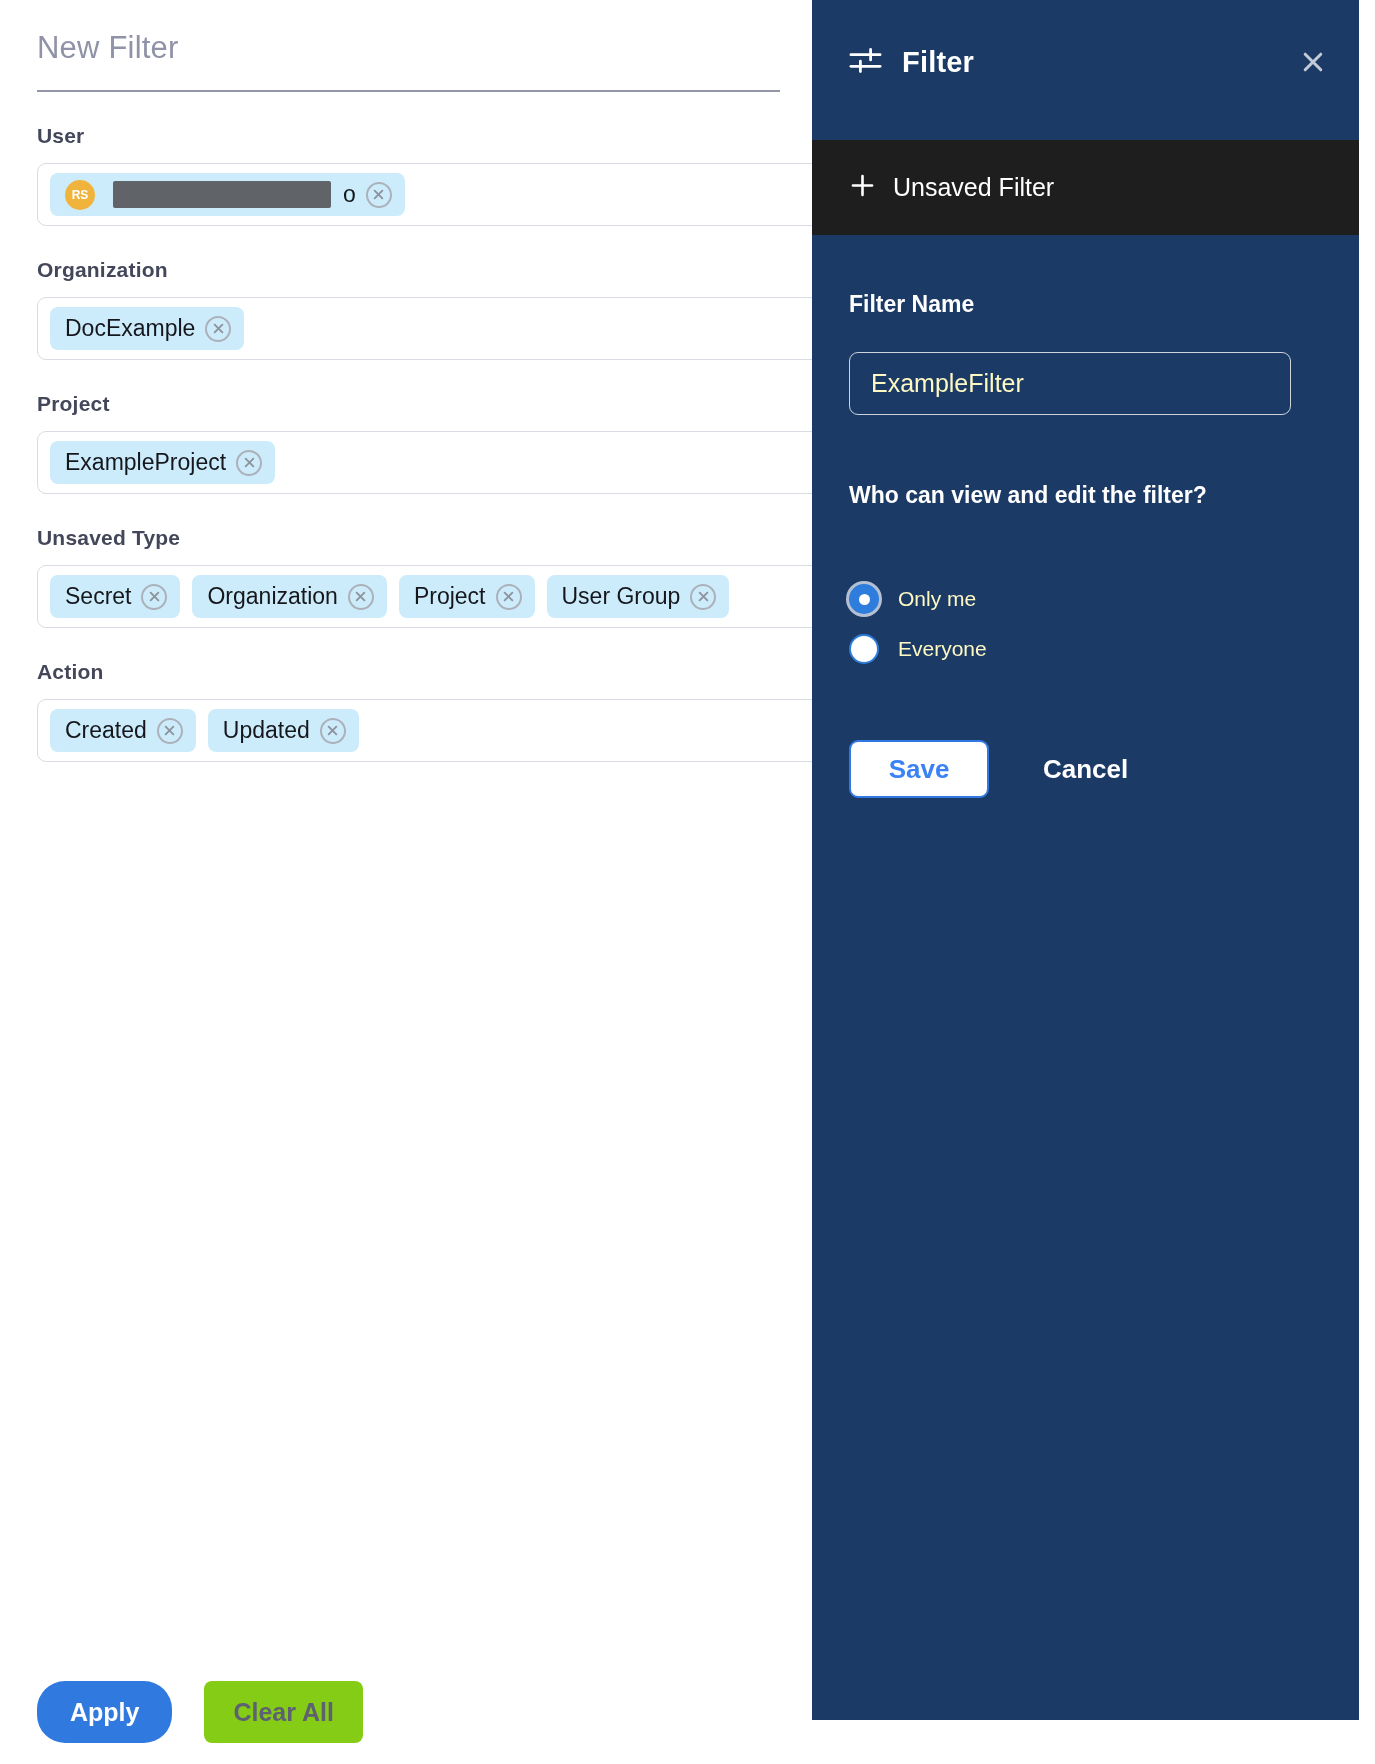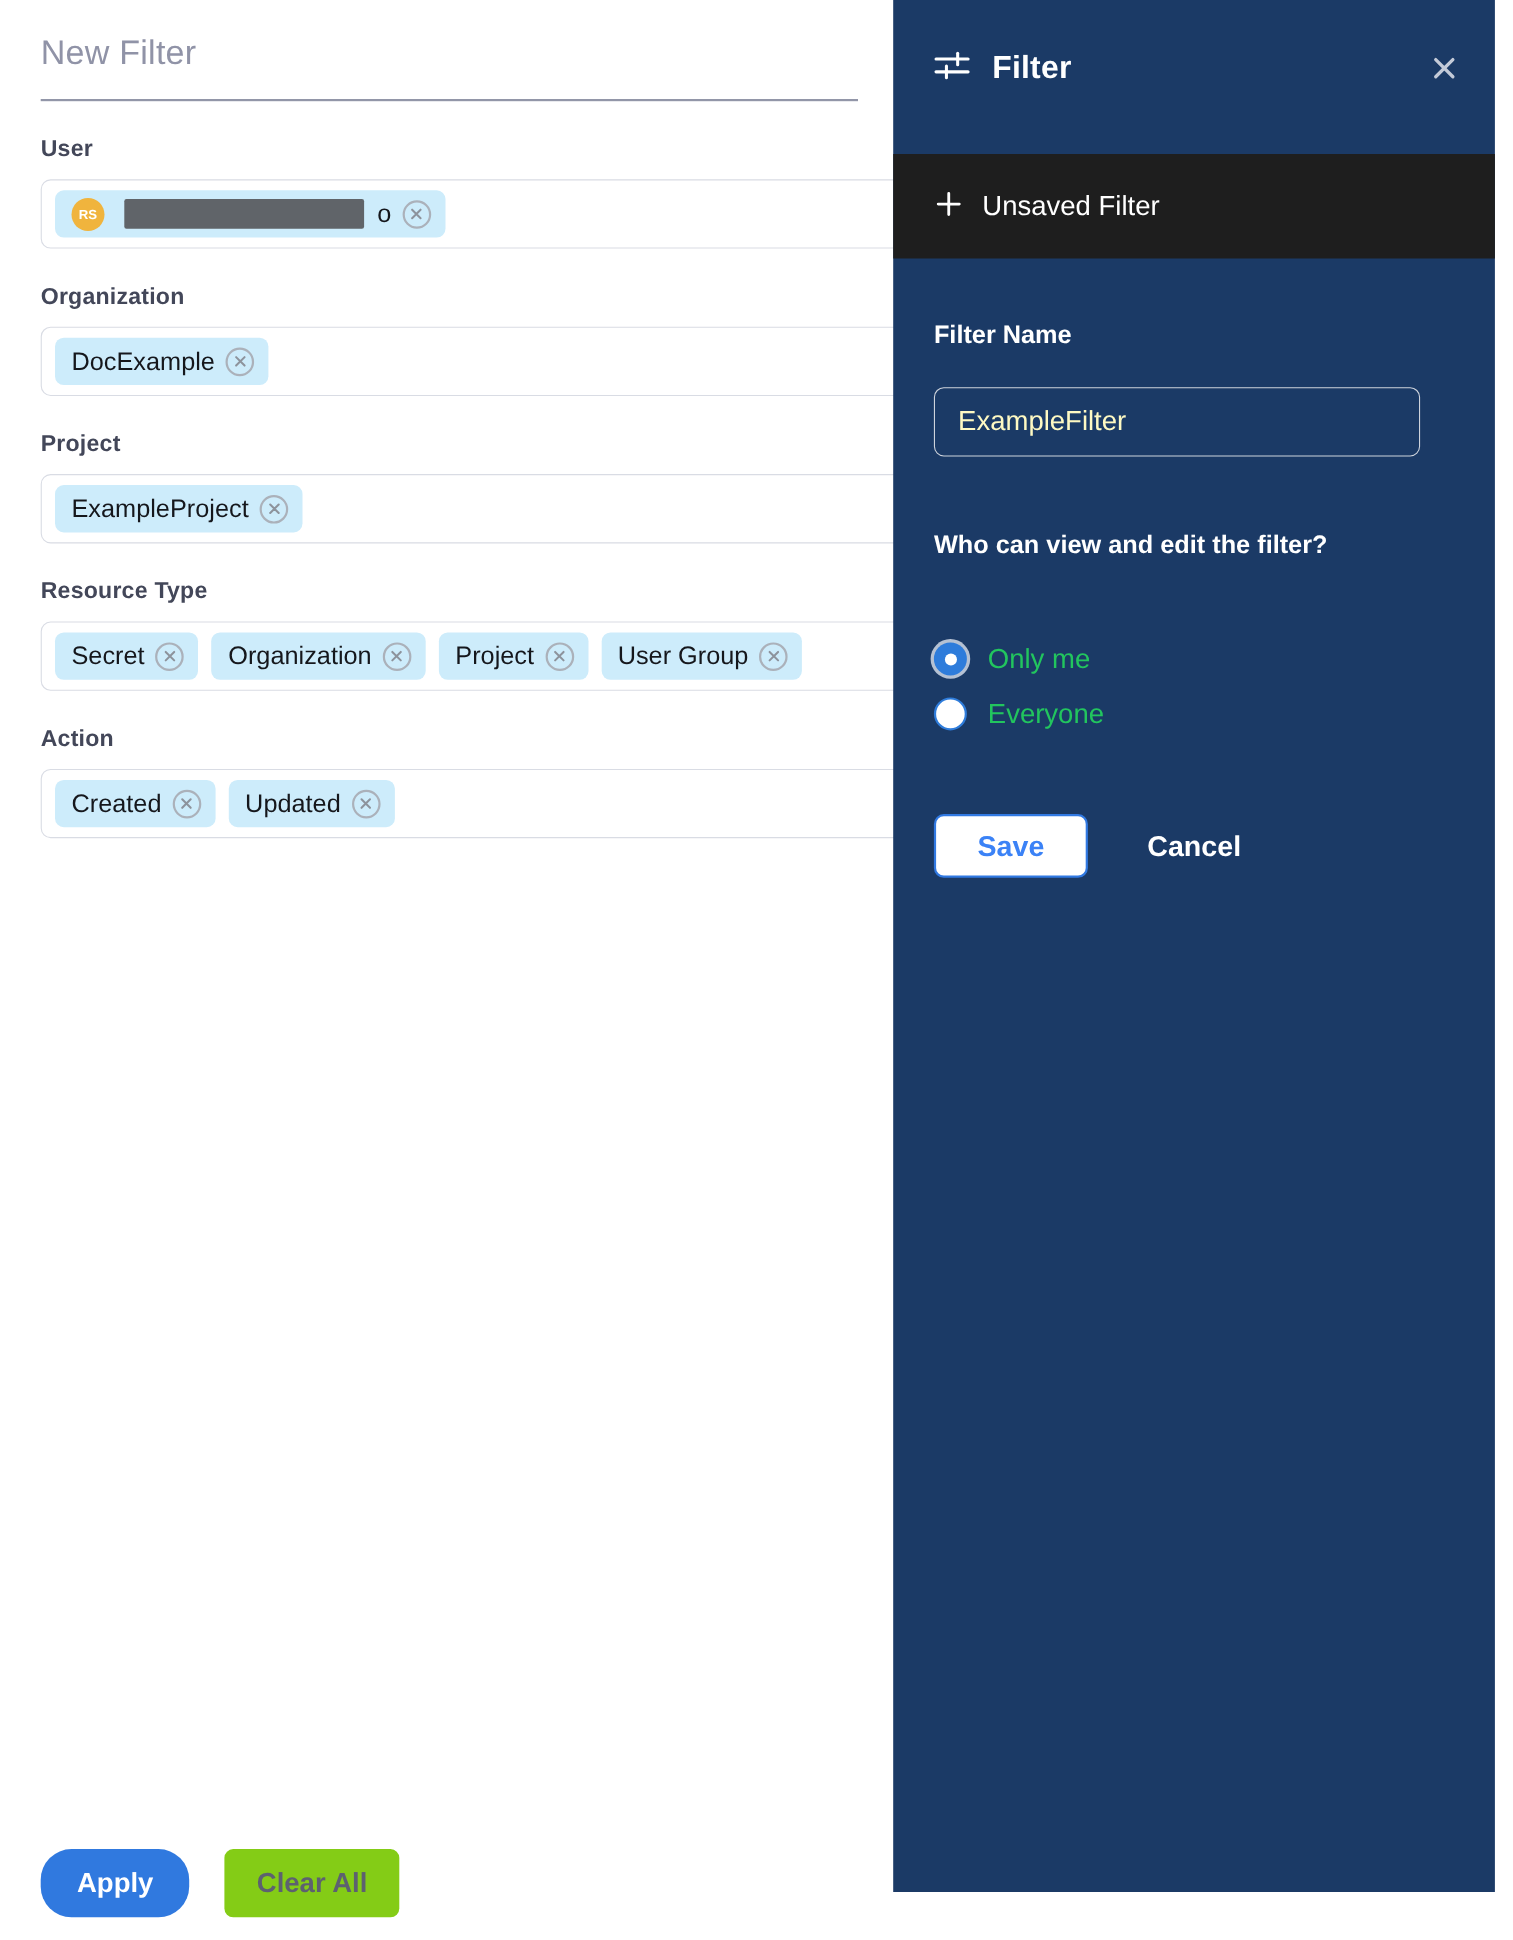--- a/index.html
+++ b/index.html
@@ -108,21 +108,21 @@
   .radio { width:30px; height:30px; border-radius:50%; flex:none; }
   .radio.selected {
     background:#2e7cdb;
     box-shadow:0 0 0 3px rgba(233,239,248,.75);
     display:flex; align-items:center; justify-content:center;
   }
   .radio.selected .radio-dot {
     width:11px; height:11px; border-radius:50%; background:#ffffff;
   }
   .radio.unselected { background:#ffffff; border:2px solid #2e7cdb; }
-  .radio-label { font-size:25px; color:#22c55e; }
+  .radio-label { font-size:21px; color:#fef9c3; }
   .rp-actions { margin-top:73px; display:flex; align-items:center; gap:54px; }
   .btn-save {
     width:140px; height:58px; background:#ffffff;
     border:2.5px solid #3179e2; border-radius:9px;
     color:#3b82f6; font-size:26px; font-weight:700; cursor:pointer;
     font-family:"Liberation Sans", sans-serif;
   }
   .btn-cancel {
     background:transparent; border:none; color:#ffffff;
     font-size:26px; font-weight:700; cursor:pointer;
@@ -185,21 +185,21 @@
         <span class="chip-x">
           <svg viewBox="0 0 10 10" width="11" height="11">
               <path d="M1.5 1.5l7 7M8.5 1.5l-7 7" stroke="#8d939c" stroke-width="1.7" stroke-linecap="round"></path>
             </svg>
         </span>
       </span>
     </div>
   </div>
 
   <div class="filter-group">
-    <div class="group-label">Resource Type</div>
+    <div class="group-label">Unsaved Type</div>
     <div class="field">
       <span class="chip">
         <span>Secret</span>
         <span class="chip-x">
           <svg viewBox="0 0 10 10" width="11" height="11">
               <path d="M1.5 1.5l7 7M8.5 1.5l-7 7" stroke="#8d939c" stroke-width="1.7" stroke-linecap="round"></path>
             </svg>
         </span>
       </span>
       <span class="chip">

